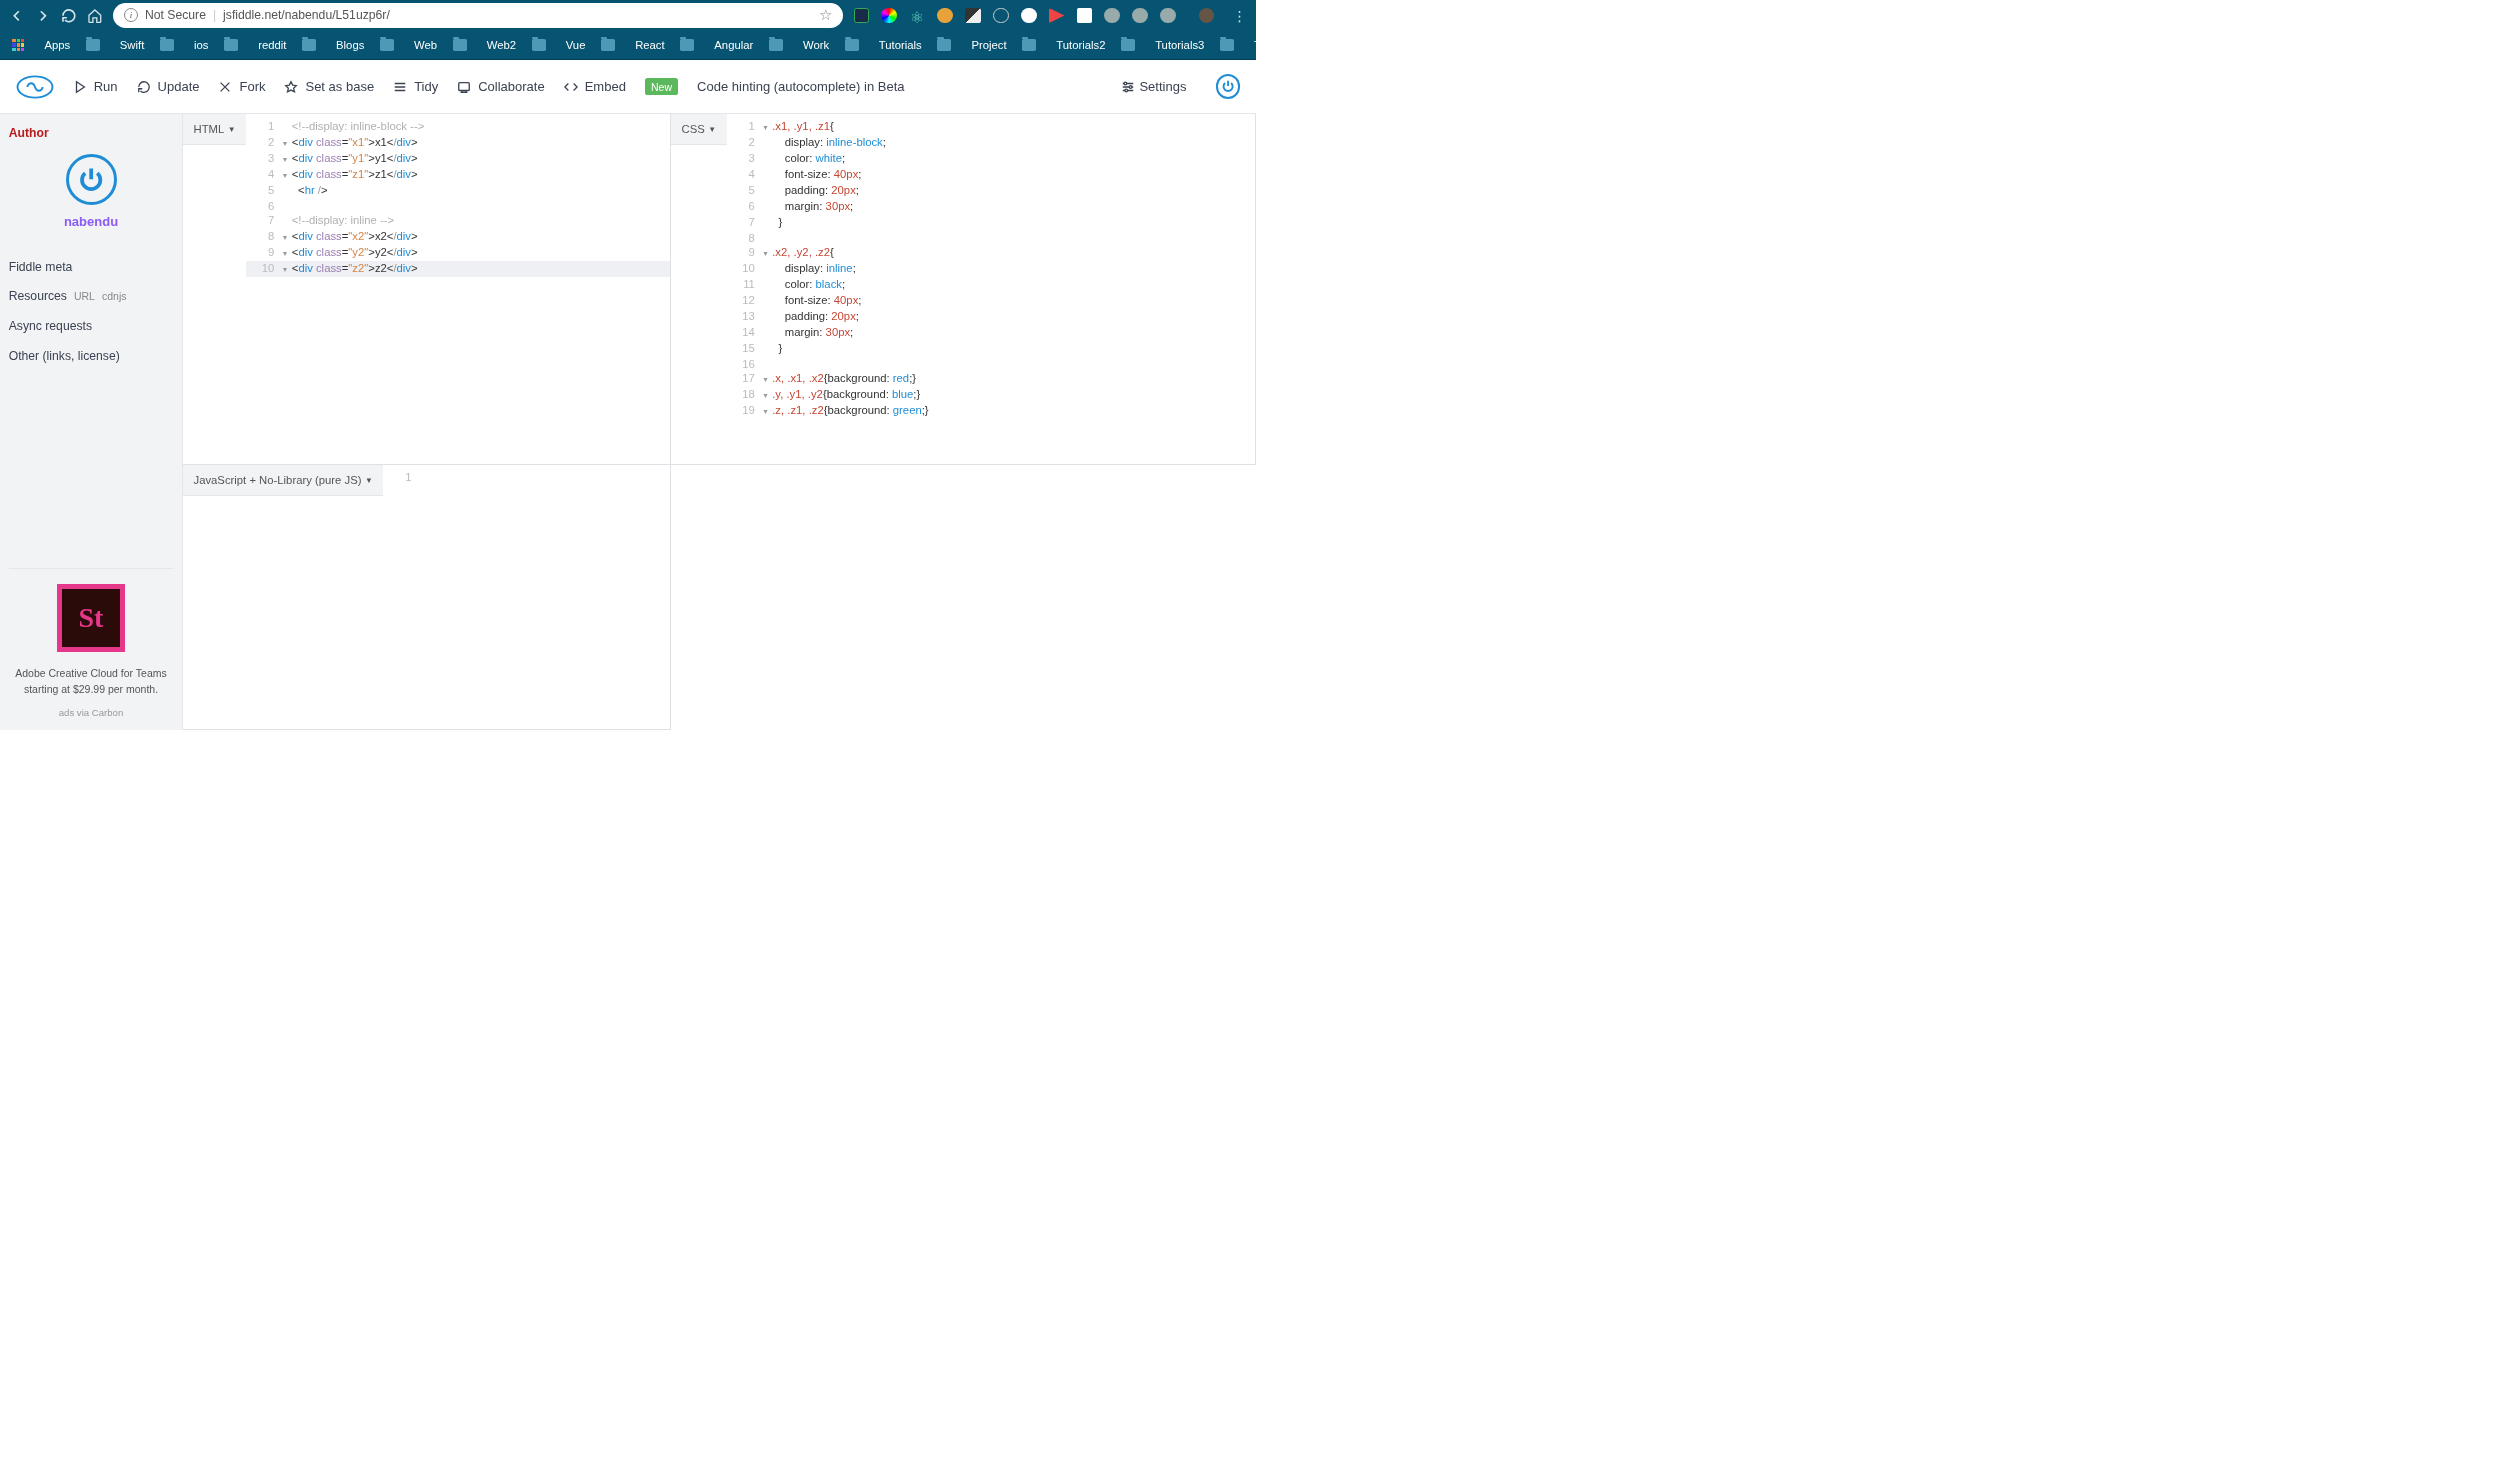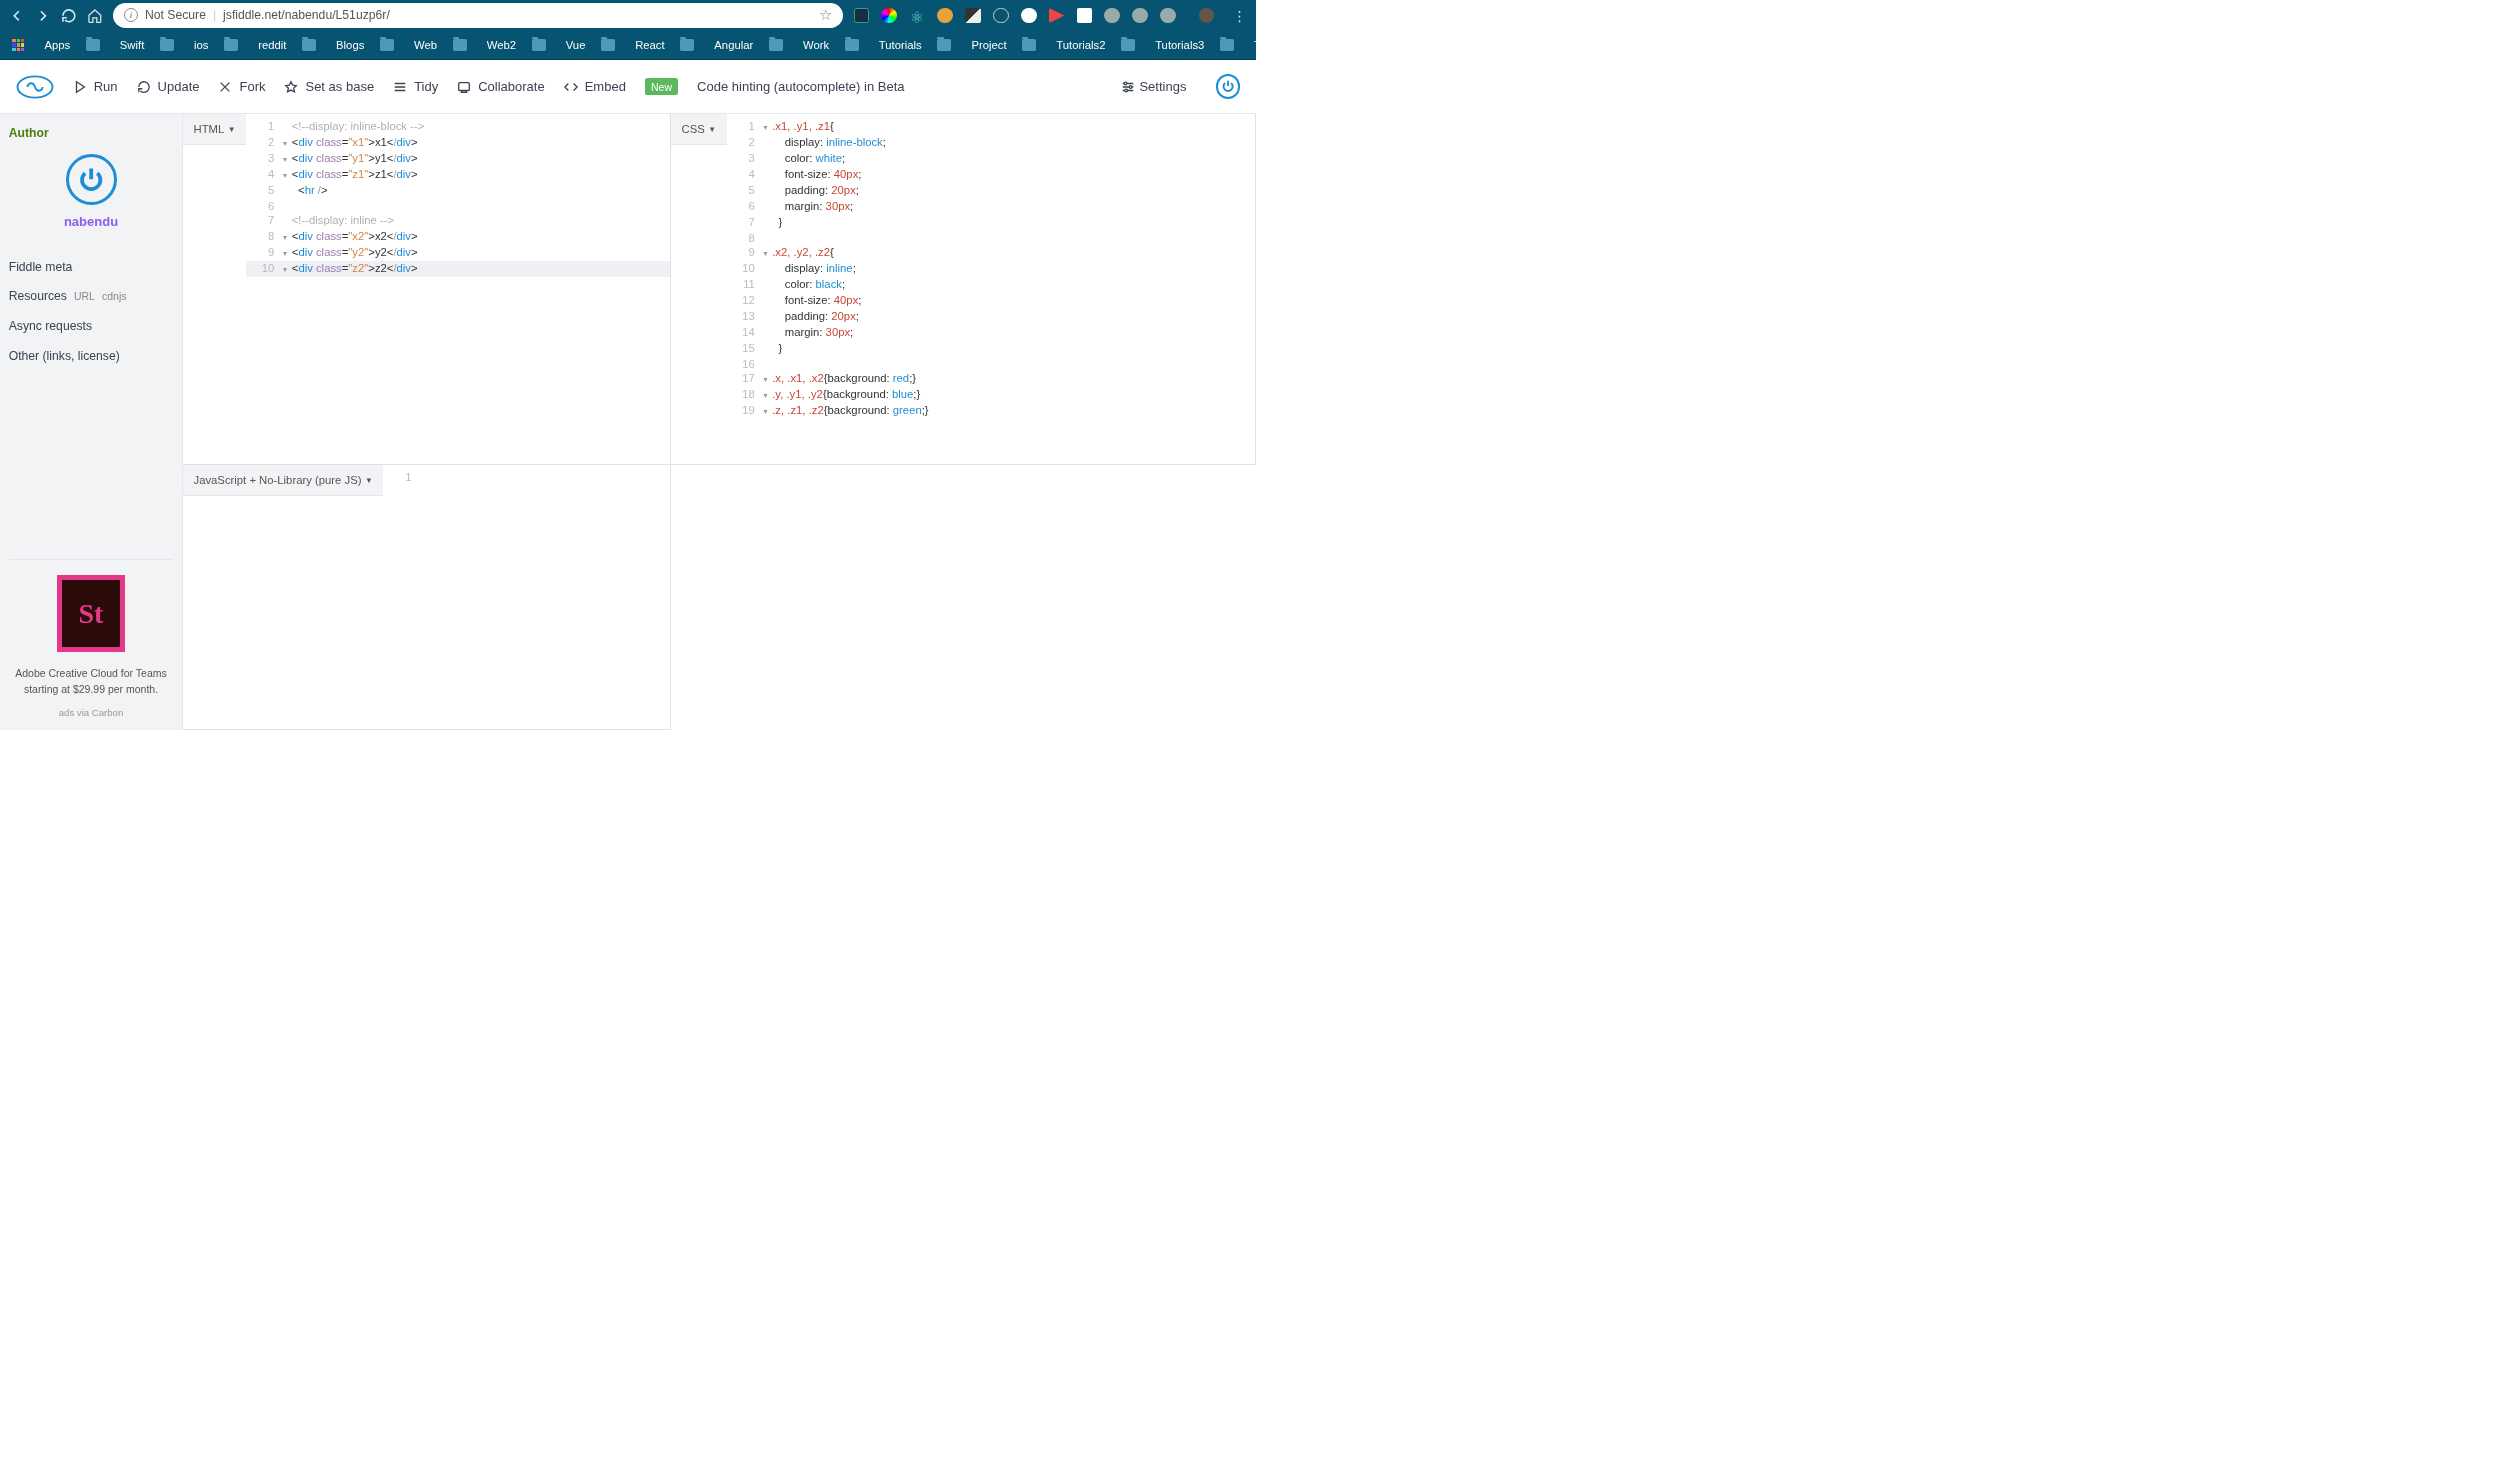--- a/index.html
+++ b/index.html
@@ -32,28 +32,28 @@
 .hbtn svg { width:14px; height:14px; }
 .new-badge { background:#5cb85c; color:#fff; font-size:10.5px; padding:2.6px 6.1px; border-radius:2.6px; }
 .hint-txt { font-size:13px; color:#3b4252; }
 .hspace { flex:1; }
 .settings-btn { display:flex; align-items:center; gap:4px; font-size:13px; color:#3b4252; cursor:pointer; }
 .pwr { width:24.4px;height:24.4px; border:2.6px solid #1f8dd6; border-radius:50%; display:flex; align-items:center; justify-content:center; color:#1f8dd6; margin-left:10.5px; }
 
 
 .main { display:flex; height:616px; }
 .sidebar { width:183px; border-right:0.9px solid #e4e6eb; background:#f2f3f5; padding:12.2px 8.7px; display:flex; flex-direction:column; }
-.sb-title { font-size:12.2px; font-weight:600; color:#4d7c0f; margin-bottom:8.7px; }
+.sb-title { font-size:12.2px; font-weight:600; color:#b91c1c; margin-bottom:8.7px; }
 .avatar-wrap { text-align:center; margin:5.2px 0 8.7px; }
 .avatar { width:51px;height:51px; border:3.5px solid #1f8dd6; border-radius:50%; display:inline-flex; align-items:center; justify-content:center; }
 .author-name { text-align:center; font-size:13px; color:#8b5cf6; font-weight:600; margin-bottom:23px; }
 .sb-item { font-size:12.2px; color:#3b4252; padding:7.9px 0; cursor:pointer; }
 .sb-sub { font-size:10.5px; color:#888; margin-left:7px; }
 .sb-footer { margin-top:auto; text-align:center; border-top:0.9px solid #e4e6eb; padding-top:15.7px; }
-.adobe { width:68px;height:77px; background:#2b0a0a; border:5.2px solid #e6388a; display:inline-flex; align-items:center; justify-content:center; color:#e6388a; font-size:28px; font-weight:600; font-family:Georgia,serif; }
+.adobe { width:68px;height:68px; background:#2b0a0a; border:5.2px solid #e6388a; display:inline-flex; align-items:center; justify-content:center; color:#e6388a; font-size:28px; font-weight:600; font-family:Georgia,serif; }
 .ad-txt { font-size:10.5px; color:#555; margin-top:14px; line-height:1.5; padding:0 3.5px; }
 .ad-via { font-size:9.6px; color:#999; margin-top:9px; }
 
 .editors { flex:1; display:flex; flex-direction:column; }
 .ed-row1 { flex:0 0 351px; display:flex; }
 .ed-row2 { flex:1; display:flex; }
 
 .pane { border-right:0.9px solid #dfe1e6; border-bottom:0.9px solid #dfe1e6; display:flex; flex-direction:row; overflow:hidden; position:relative; }
 .pane-head { height:31px; background:#f2f3f5; border-bottom:0.9px solid #e4e6eb; display:flex; align-items:center; padding:0 10.5px; font-size:11.3px; color:#555; gap:3.5px; }
 .pane-head .tri { font-size:7.9px; }

